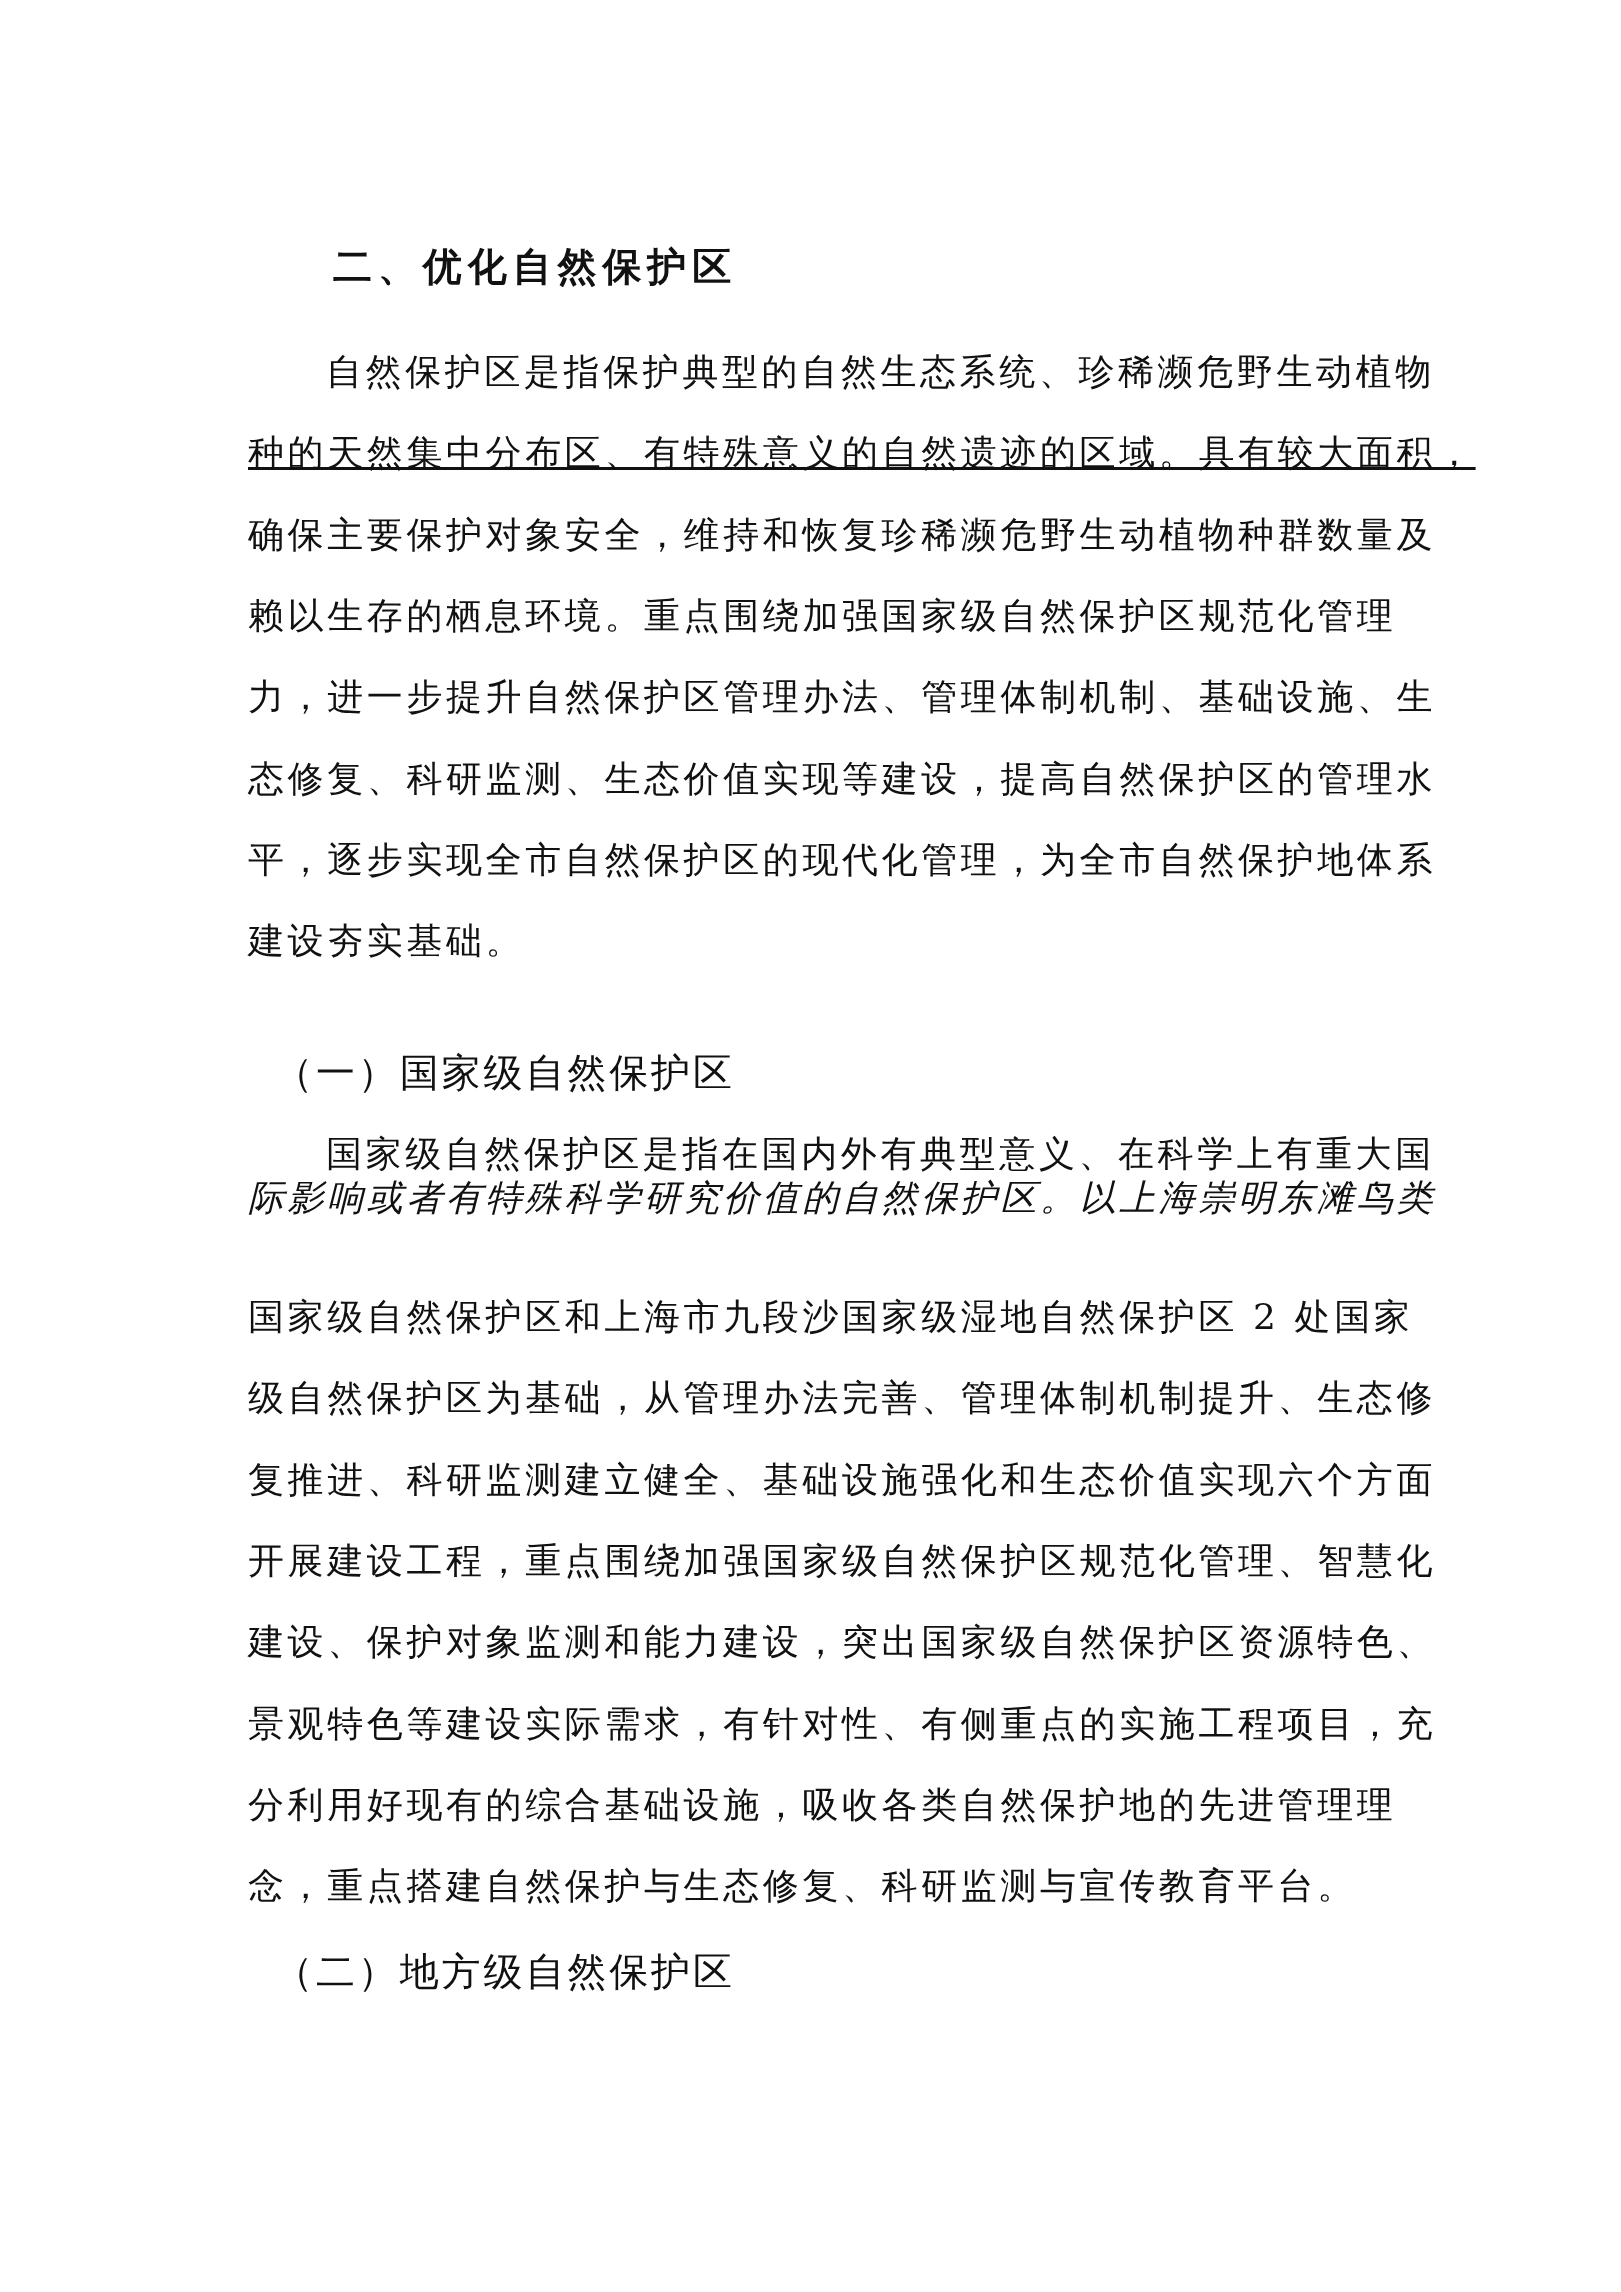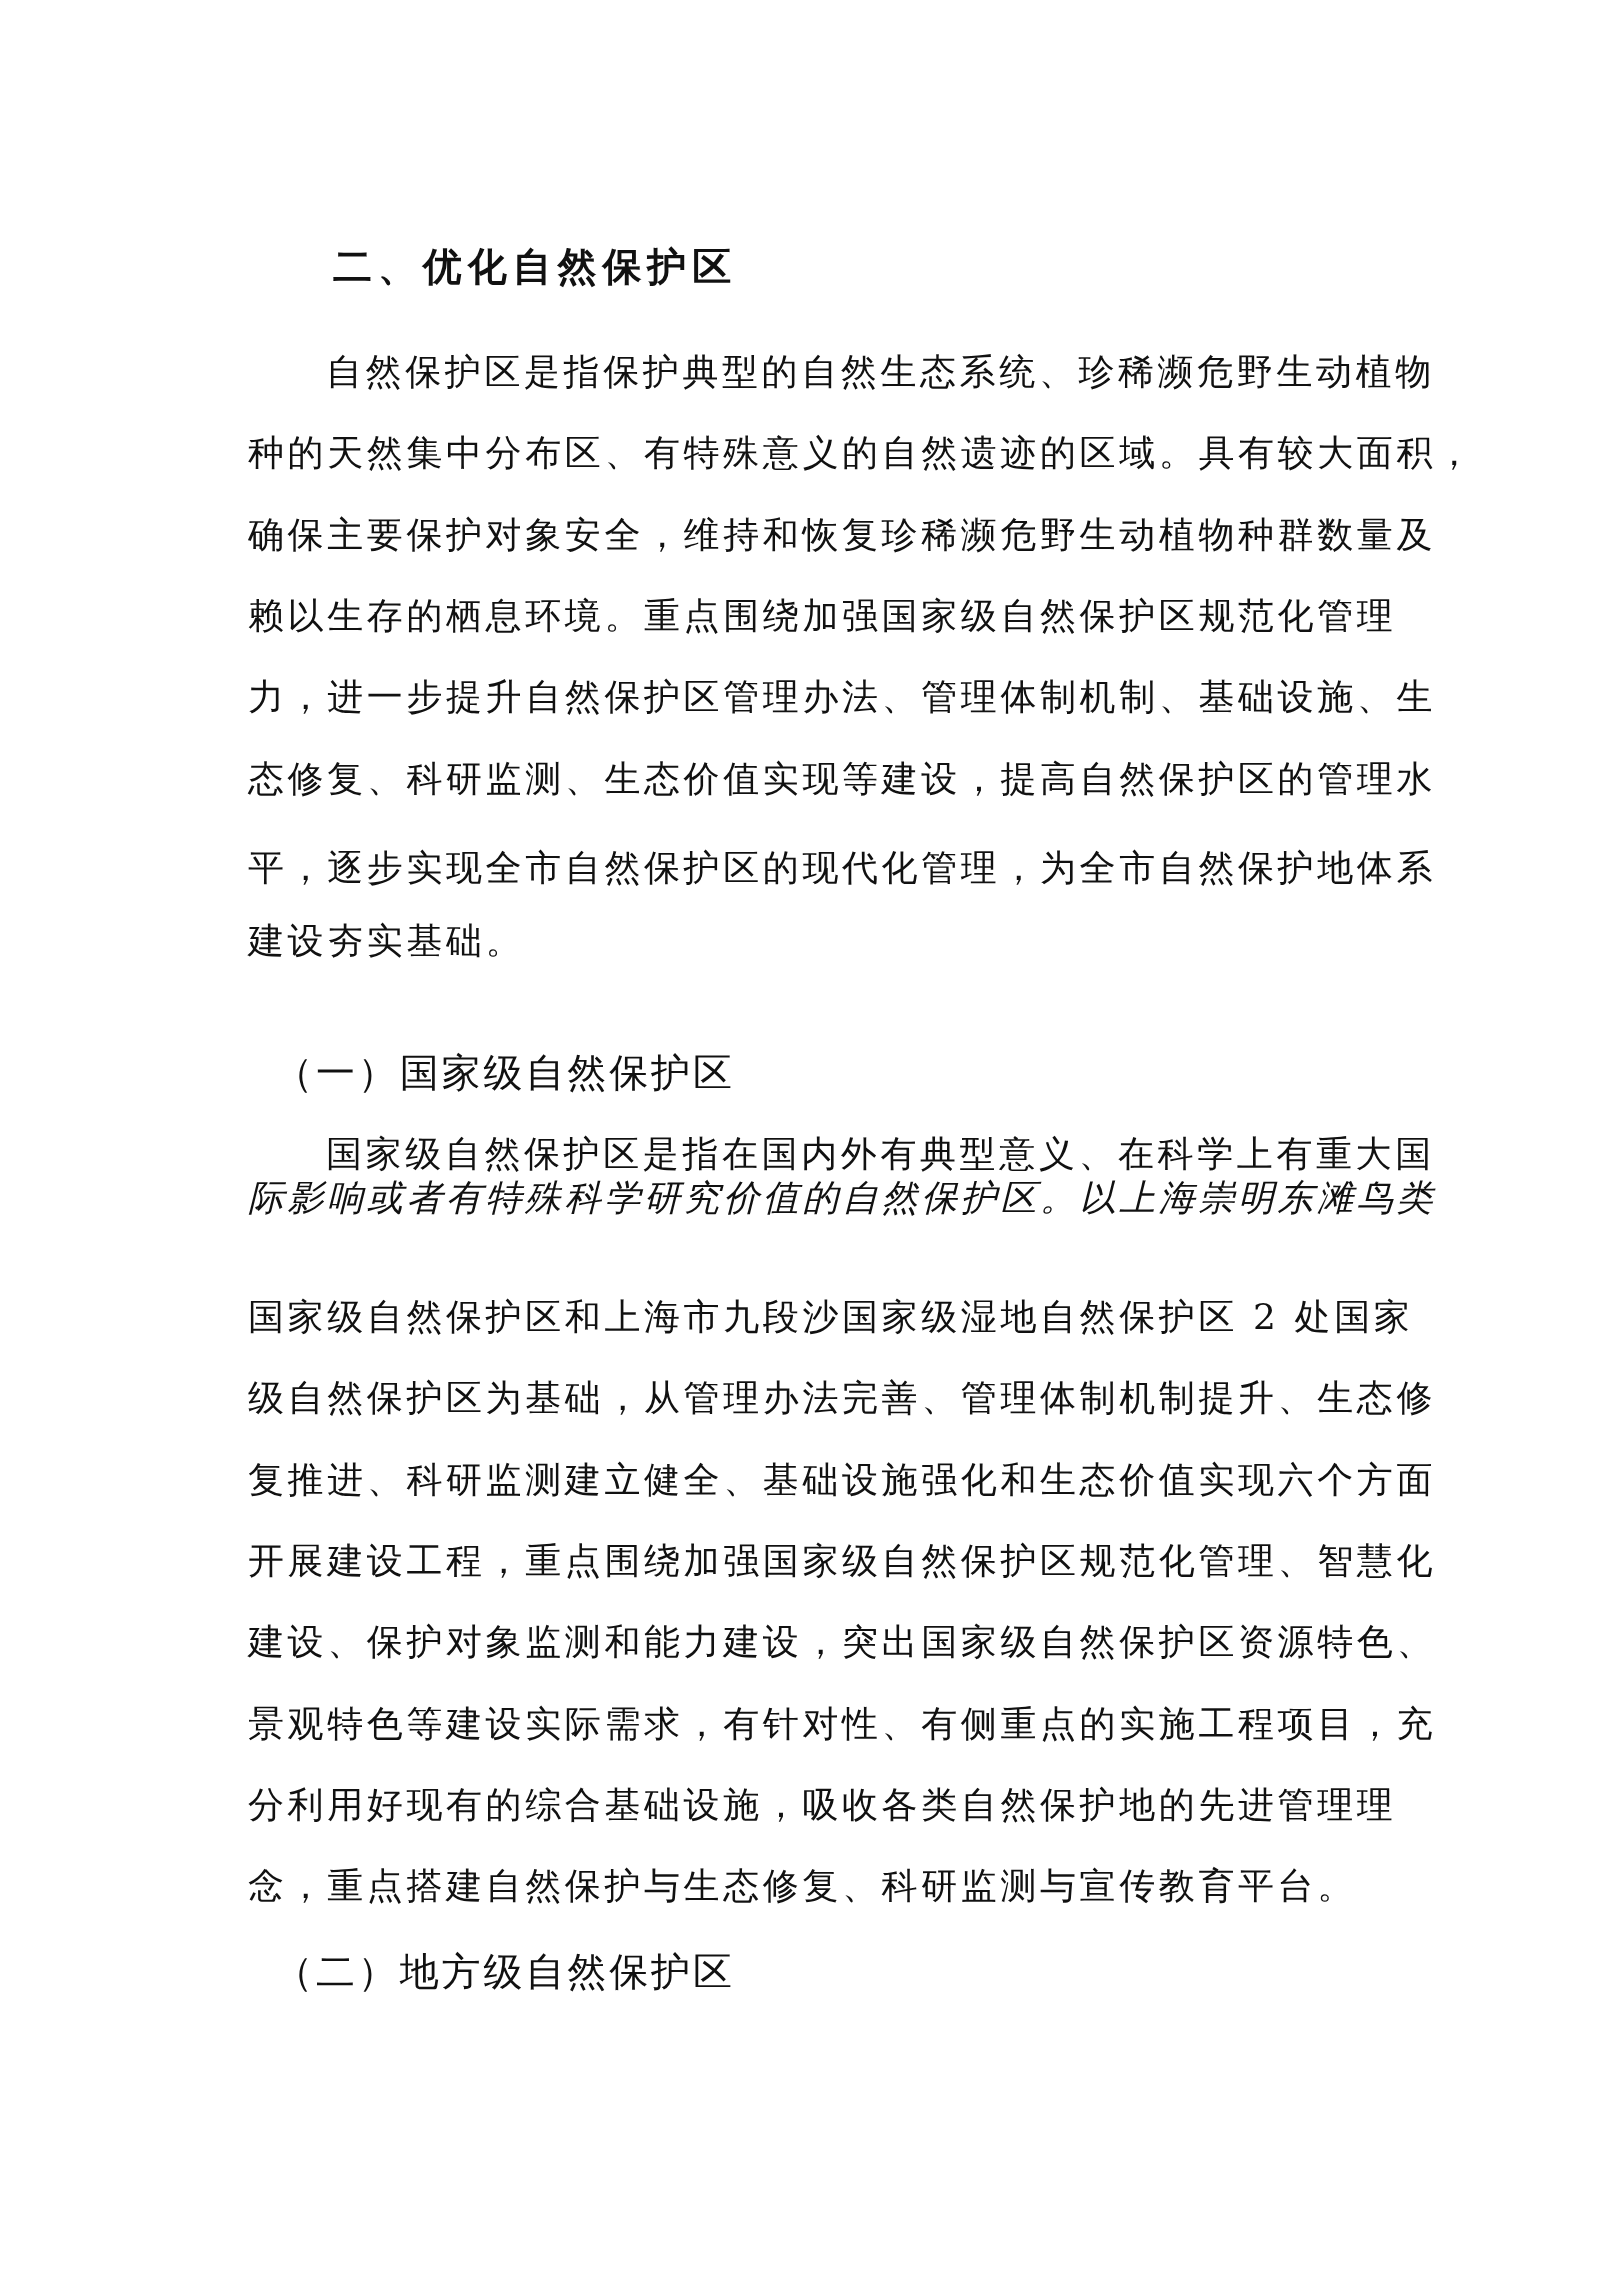--- a/index.html
+++ b/index.html
@@ -71,26 +71,26 @@
   </style>
 </head>
 <body>
 
 <div class="page">
 
   <div class="h1" style="top:241px;">二、优化自然保护区</div>
 
   <div>
     <div class="line indent" style="top:348px;">自然保护区是指保护典型的自然生态系统、珍稀濒危野生动植物</div>
-    <div class="line" style="top:429px;">种的天然集中分布区、有特殊意义的自然遗迹的区域。具有较大面积，</div>
+    <div class="line" style="top:429px;text-decoration:underline;">种的天然集中分布区、有特殊意义的自然遗迹的区域。具有较大面积，</div>
     <div class="line" style="top:511px;">确保主要保护对象安全，维持和恢复珍稀濒危野生动植物种群数量及</div>
     <div class="line" style="top:592px;">赖以生存的栖息环境。重点围绕加强国家级自然保护区规范化管理</div>
     <div class="line" style="top:673px;">力，进一步提升自然保护区管理办法、管理体制机制、基础设施、生</div>
     <div class="line" style="top:755px;">态修复、科研监测、生态价值实现等建设，提高自然保护区的管理水</div>
-    <div class="line" style="top:836px;margin-top:8px;">平，逐步实现全市自然保护区的现代化管理，为全市自然保护地体系</div>
+    <div class="line" style="top:836px;">平，逐步实现全市自然保护区的现代化管理，为全市自然保护地体系</div>
     <div class="line last" style="top:917px;">建设夯实基础。</div>
   </div>
 
   <div class="h2" style="top:1047px;">（一）国家级自然保护区</div>
 
   <div>
     <div class="line indent" style="top:1130px;">国家级自然保护区是指在国内外有典型意义、在科学上有重大国</div>
     <div class="line" style="top:1174px;font-style:italic;">际影响或者有特殊科学研究价值的自然保护区。以上海崇明东滩鸟类</div>
     <div class="line" style="top:1293px;">国家级自然保护区和上海市九段沙国家级湿地自然保护区 2 处国家</div>
     <div class="line" style="top:1374px;">级自然保护区为基础，从管理办法完善、管理体制机制提升、生态修</div>

